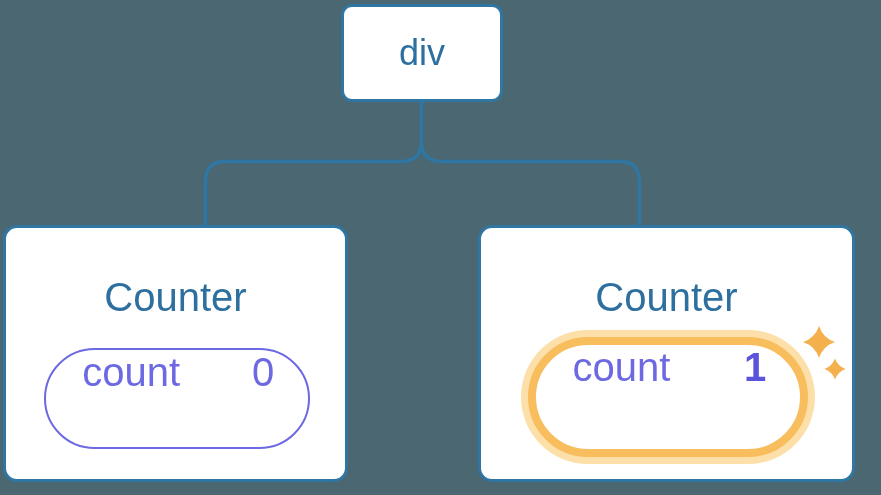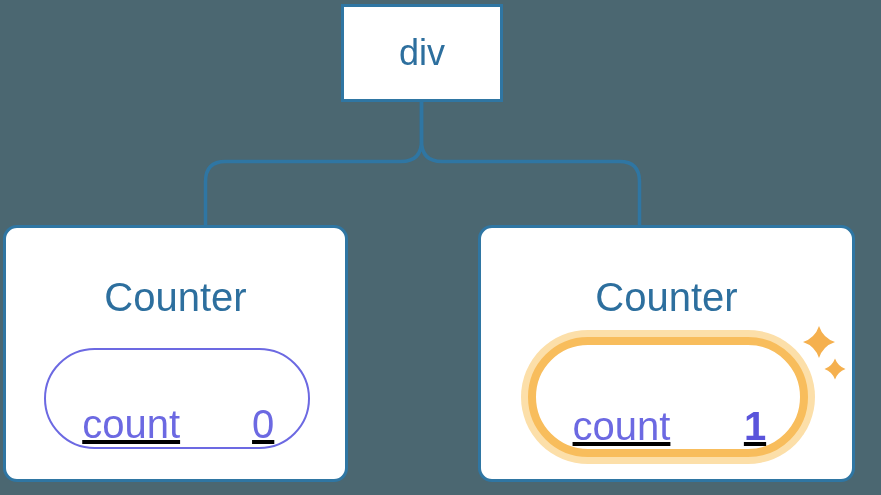--- a/index.html
+++ b/index.html
@@ -4,40 +4,39 @@
 <style>
   html,body{margin:0;padding:0;background:#4b6771;}
   .stage{
     position:relative;width:881px;height:495px;background:#4b6771;overflow:hidden;
     font-family:"Liberation Sans", sans-serif;
   }
   svg.connector{position:absolute;left:0;top:0;}
 
   .root-node{
     position:absolute;left:341px;top:4px;width:162px;height:98px;
-    background:#ffffff;border:3px solid #2f76a3;border-radius:0;
+    background:#ffffff;border:3px solid #2f76a3;border-radius:11px;
     box-sizing:border-box;display:flex;align-items:center;justify-content:center;
   }
   .root-node .label{font-size:36px;color:#2d6f9e;font-weight:500;}
 
   .card{
     position:absolute;top:225px;height:257px;background:#ffffff;
     border:3px solid #2f76a3;border-radius:14px;box-sizing:border-box;
   }
   .card.left{left:3px;width:345px;}
   .card.right{left:478px;width:377px;}
   .card .title{
     position:absolute;left:0;right:0;top:47px;text-align:center;
     font-size:40px;font-weight:500;color:#2d6f9e;line-height:1.1;
   }
 
   .pill{
-    position:absolute;display:flex;align-items:flex-end;box-sizing:border-box;
+    position:absolute;display:flex;align-items:flex-start;box-sizing:border-box;
     background:#ffffff;
-    text-decoration:underline;
   }
   .pill .cell{display:flex;align-items:center;justify-content:center;}
   .pill .cell.key{flex:1.9;}
   .pill .cell.val{flex:1;}
 
   .pill.plain{
     left:38px;top:120px;width:266px;height:101px;
     border:2px solid #6c69e2;border-radius:51px;
   }
   .pill.plain .cell{font-size:40px;color:#6c69e2;}

